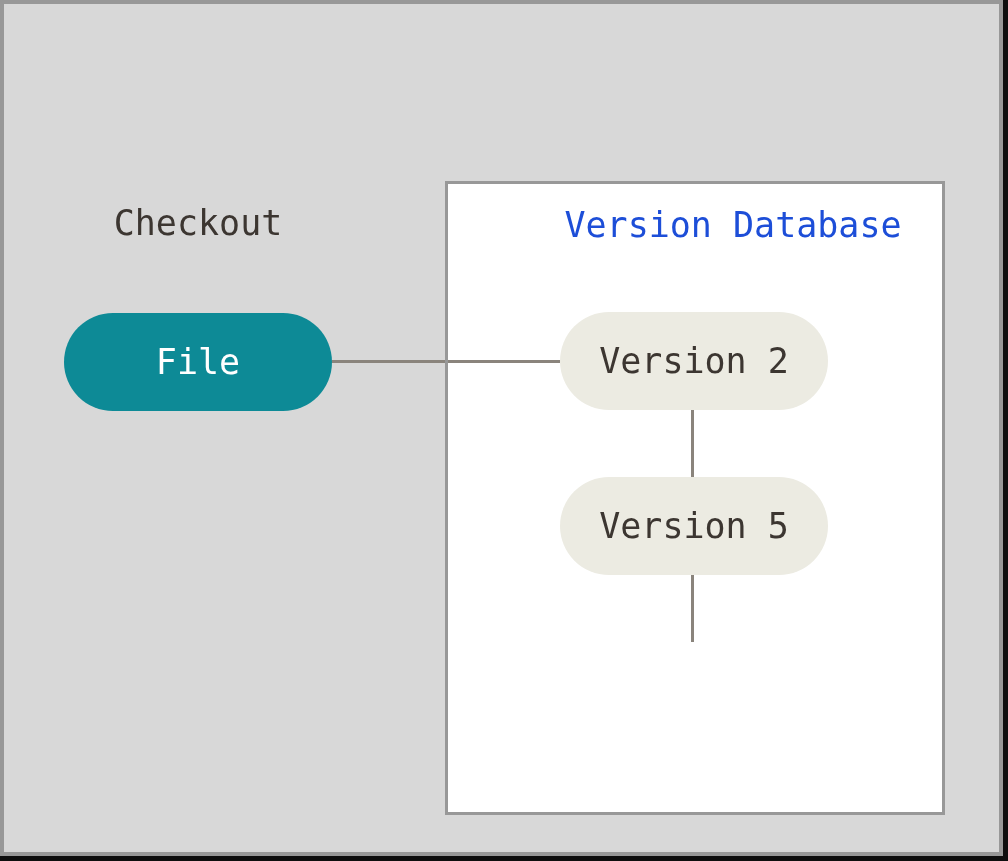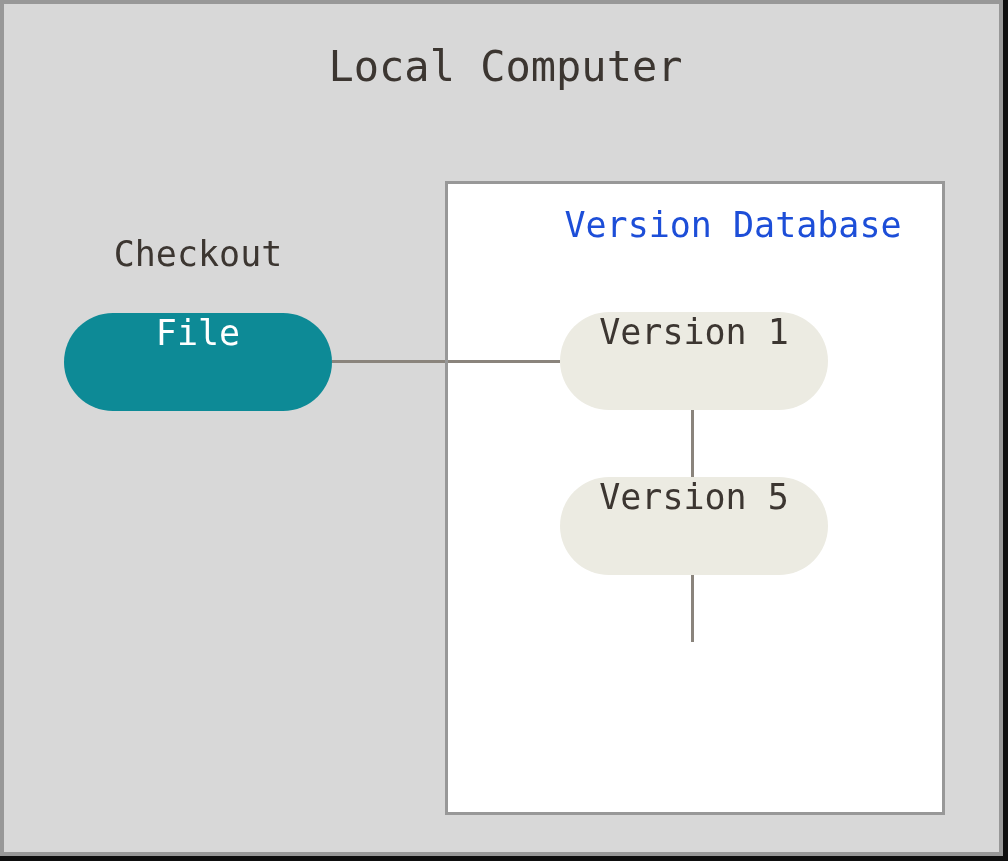--- a/index.html
+++ b/index.html
@@ -40,27 +40,27 @@
     position: absolute;
     text-align: center;
     font-size: 35px;
     line-height: 44px;
     color: #3c3631;
   }
   .checkout-label {
     left: 60px;
     top: 197px;
     width: 268px;
-    margin-top: 31px;
   }
   .pill {
     position: absolute;
     height: 98px;
     border-radius: 49px;
     display: flex;
+    align-items: center;
     justify-content: center;
     font-size: 35px;
   }
   .file-pill {
     left: 60px;
     top: 309px;
     width: 268px;
     background: #0d8a96;
     color: #ffffff;
     z-index: 2;
@@ -119,42 +119,41 @@
   }
   .conn-v3-v2 { top: 226px; }
   .conn-v2-v1 { top: 391px; }
 </style>
 </head>
 <body>
 
 <div class="stage">
   <div class="window">
 
-    <div class="diagram-title">Local Computer</div>
 
     <div class="section-label checkout-label">Checkout</div>
 
     <div class="pill file-pill">
       <span>File</span>
     </div>
 
     <div class="connector conn-h-outer"></div>
 
     <div class="db-box">
 
       <div class="db-title">Version Database</div>
 
       <div class="connector conn-h-inner"></div>
 
       <div class="connector conn-v conn-v3-v2"></div>
 
       <div class="connector conn-v conn-v2-v1"></div>
 
       <div class="pill version-pill v3">
-        <span>Version 1</span>
+        <span>Version 2</span>
       </div>
 
       <div class="pill version-pill v2">
         <span>Version 5</span>
       </div>
 
 
     </div>
   </div>
 </div>

